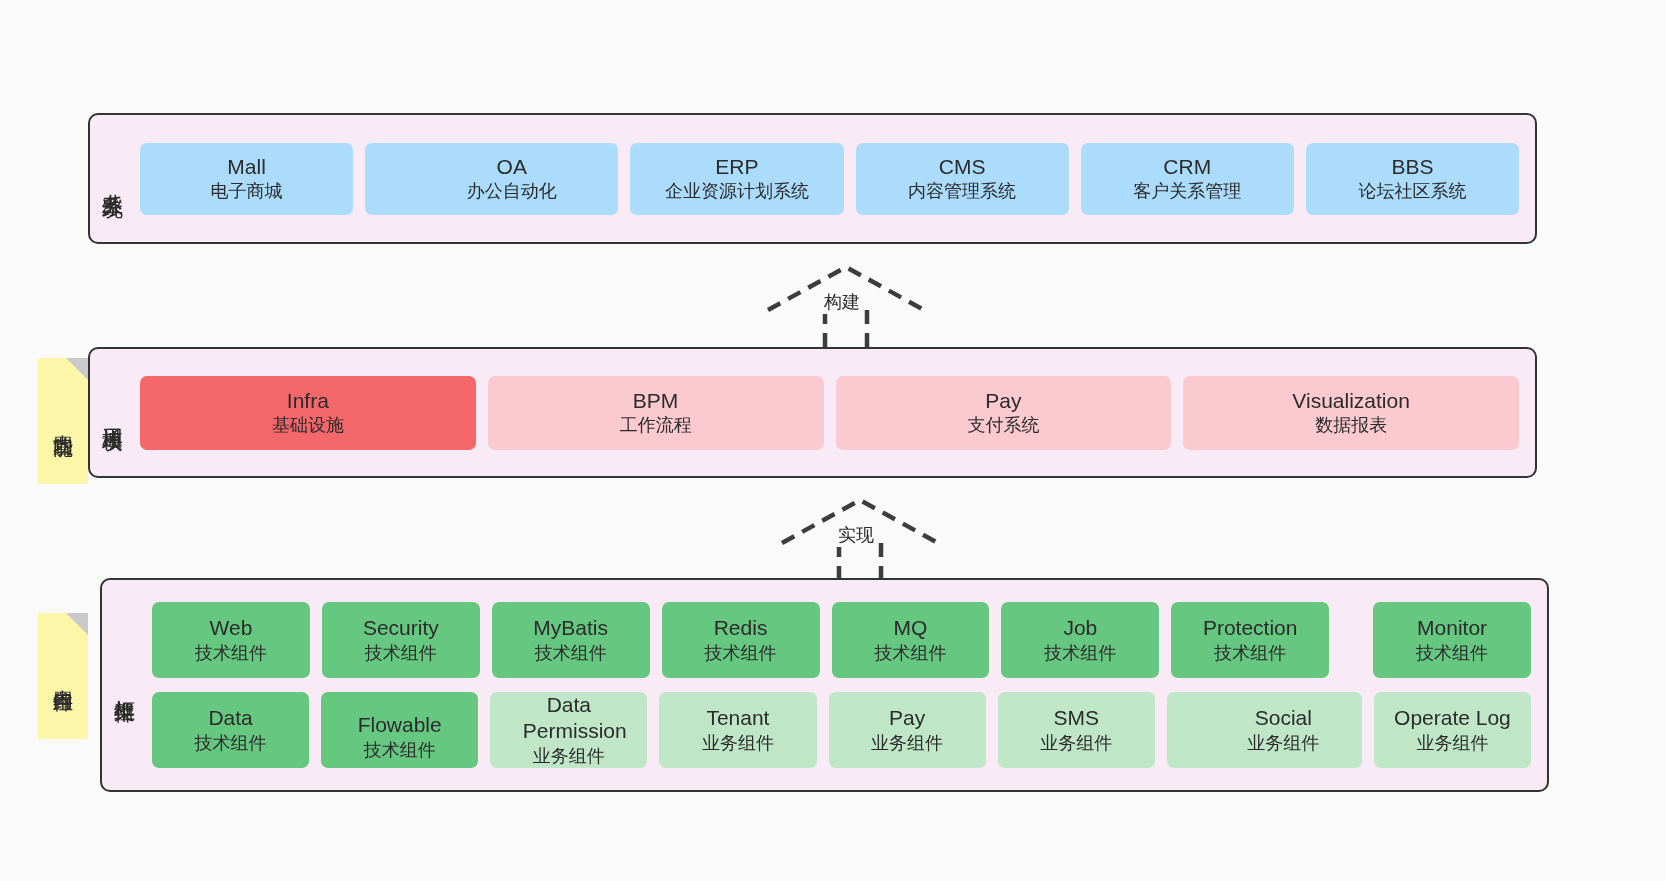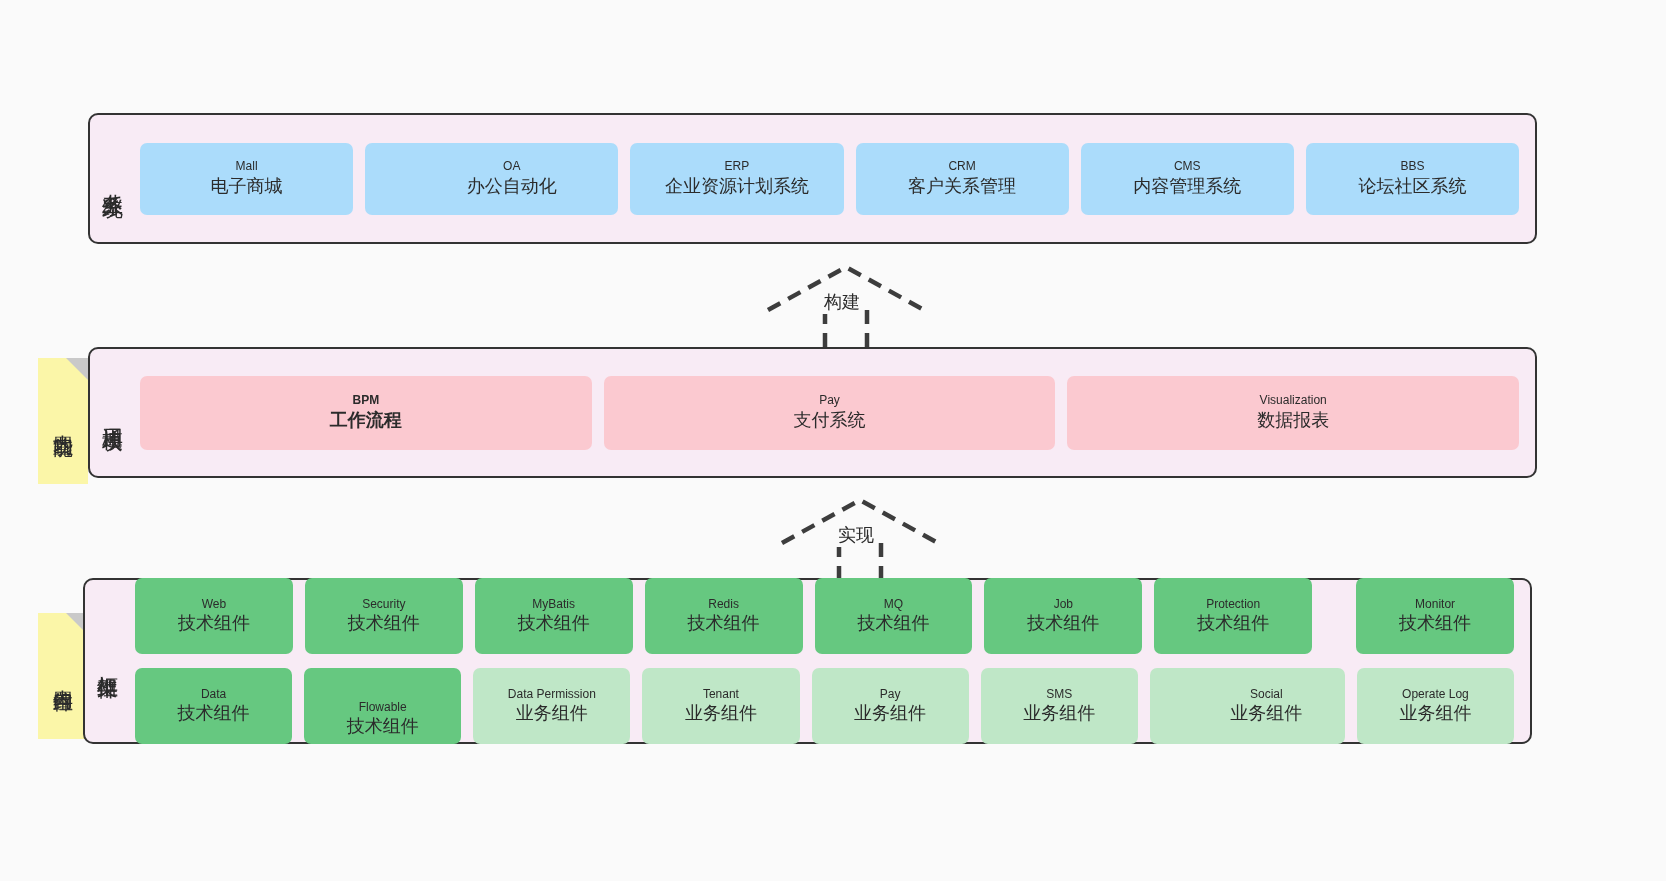--- a/index.html
+++ b/index.html
@@ -66,21 +66,21 @@
     display: flex;
     flex-direction: column;
     align-items: center;
     justify-content: center;
     text-align: center;
     box-sizing: border-box;
     padding: 6px 4px;
     line-height: 1.28;
   }
   .card .t1 {
-    font-size: 12px;
+    font-size: 21px;
     color: #2b2b2b;
   }
   .card .t2 {
     font-size: 18px;
     color: #2b2b2b;
   }
 
   .c-blue       { background: #abdcfb; }
   .c-red        { background: #f4676b; }
   .c-pink       { background: #fbc9d0; }
@@ -140,26 +140,26 @@
         </div>
         <div class="card c-blue" style="height:72px;padding-left:44px;">
           <div class="t1">OA</div>
           <div class="t2">办公自动化</div>
         </div>
         <div class="card c-blue" style="height:72px;text-align:center;">
           <div class="t1">ERP</div>
           <div class="t2">企业资源计划系统</div>
         </div>
         <div class="card c-blue" style="height:72px;">
+          <div class="t1">CMS</div>
+          <div class="t2">内容管理系统</div>
+        </div>
+        <div class="card c-blue" style="height:72px;">
           <div class="t1">CRM</div>
           <div class="t2">客户关系管理</div>
-        </div>
-        <div class="card c-blue" style="height:72px;">
-          <div class="t1">CMS</div>
-          <div class="t2">内容管理系统</div>
         </div>
         <div class="card c-blue" style="height:72px;">
           <div class="t1">BBS</div>
           <div class="t2">论坛社区系统</div>
         </div>
       </div>
     </div>
   </div>
 
   <div class="arrow" style="left:756px; top:262px; width:180px; height:90px;">
@@ -174,21 +174,25 @@
 
   <div class="note" style="left:38px; top:358px; width:50px; height:126px;">
     <span class="fold"></span>
     <span>内置功能</span>
   </div>
 
   <div class="layer" id="layer-module" style="left:88px; top:347px; width:1449px; height:131px;">
     <div class="layer-title">通用模块</div>
     <div class="layer-body">
       <div class="row">
-        <div class="card c-pink" style="height:74px;font-weight:bold;">
+        <div class="card c-red" style="height:74px;">
+          <div class="t1">Infra</div>
+          <div class="t2">基础设施</div>
+        </div>
+        <div class="card c-pink" style="height:74px;">
           <div class="t1">BPM</div>
           <div class="t2">工作流程</div>
         </div>
         <div class="card c-pink" style="height:74px;">
           <div class="t1">Pay</div>
           <div class="t2">支付系统</div>
         </div>
         <div class="card c-pink" style="height:74px;">
           <div class="t1">Visualization</div>
           <div class="t2">数据报表</div>
@@ -205,21 +209,21 @@
       <path d="M69 48 L111 48" fill="none" stroke="#3d3d3d" stroke-width="4.5" stroke-dasharray="14,9"></path>
     </svg>
     <span class="lbl" style="left:66px; top:28px;">实现</span>
   </div>
 
   <div class="note" style="left:38px; top:613px; width:50px; height:126px;">
     <span class="fold"></span>
     <span>内置组件</span>
   </div>
 
-  <div class="layer" id="layer-framework" style="left:83px; top:578px; width:1449px; height:166px;">
+  <div class="layer" id="layer-framework" style="left:100px; top:578px; width:1449px; height:214px;">
     <div class="layer-title">框架组件</div>
     <div class="layer-body">
 
       <div class="row">
         <div class="card c-green" style="height:76px;">
           <div class="t1">Web</div>
           <div class="t2">技术组件</div>
         </div>
         <div class="card c-green" style="height:76px;">
           <div class="t1">Security</div>

